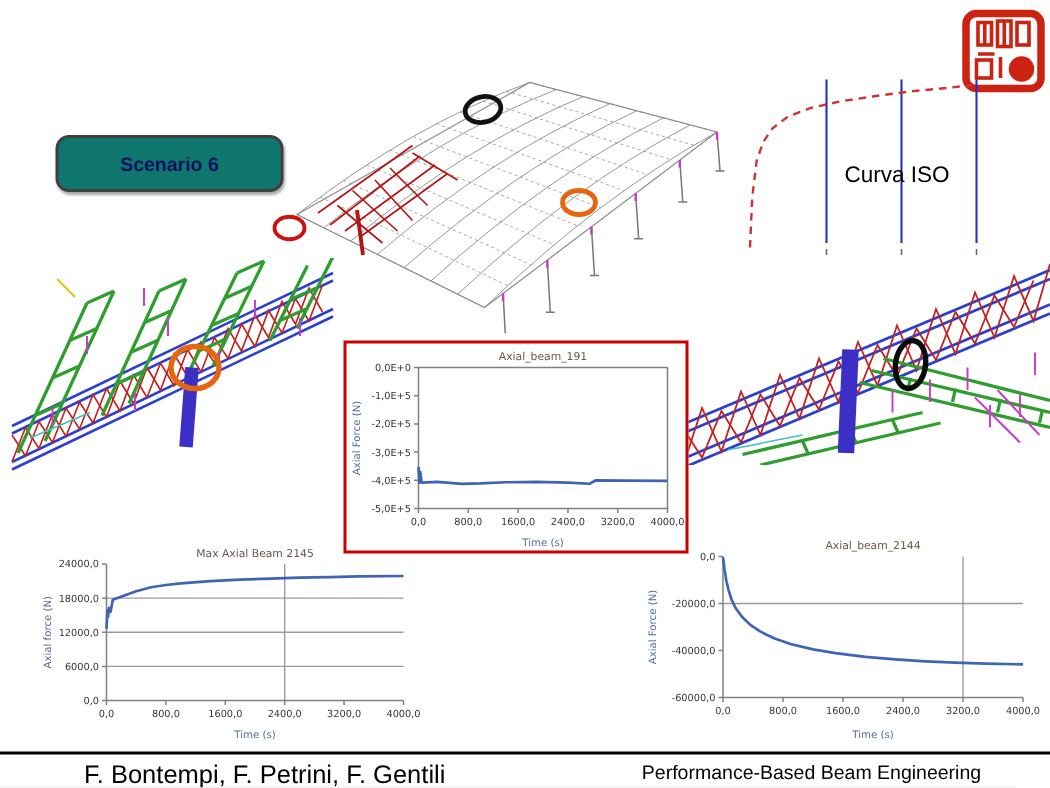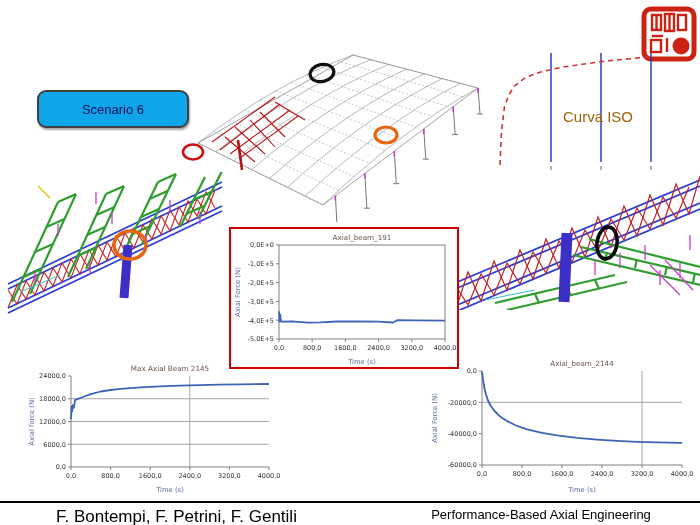--- a/index.html
+++ b/index.html
@@ -1,23 +1,23 @@
 <!DOCTYPE html>
 <html><head>
 <meta charset="utf-8">
 <style>
   html,body{margin:0;padding:0;background:#e8e8e8;}
   .slide{position:relative;width:700px;height:525px;background:#ffffff;overflow:hidden;
          font-family:"Liberation Sans",sans-serif;}
   .abs{position:absolute;}
   .slide-title{top:10px;left:0;width:700px;text-align:center;font-size:17px;font-weight:bold;color:#000;}
-  .scenario-btn{left:37px;top:90px;width:148px;height:34px;background:#0ea5e9;
-    border:2px solid #404040;border-radius:9px;color:#10105e;font-weight:normal;font-size:13px;
+  .scenario-btn{left:37px;top:90px;width:148px;height:34px;background:#0f766e;
+    border:2px solid #404040;border-radius:9px;color:#10105e;font-weight:bold;font-size:13px;
     display:flex;align-items:center;justify-content:center;box-shadow:1px 2px 2px rgba(0,0,0,.35);cursor:pointer;}
-  .curva-iso-label{left:543px;top:108px;width:110px;text-align:center;font-size:15px;color:#a16207;}
+  .curva-iso-label{left:543px;top:108px;width:110px;text-align:center;font-size:15px;color:#000000;}
   .red-box{left:229px;top:227px;width:230px;height:142px;border:2px solid #cc0000;box-sizing:border-box;background:#fff;}
   .chart-mount{position:absolute;left:0;top:0;}
   #chart-bottom-left{left:25px;top:362px;width:258px;height:133px;}
   #chart-bottom-right{left:428px;top:357px;width:266px;height:138px;}
   .footer-rule{top:501px;left:0;width:700px;border-top:2px solid #000;height:0;}
   .footer-left{top:507px;left:8px;font-size:17px;color:#000;margin-left:48px;}
   .footer-right{top:507px;left:385px;width:312px;text-align:center;font-size:13px;color:#000;}
   svg{display:block;}
 </style>
 </head>
@@ -323,15 +323,15 @@
           <text x="154" y="9" font-size="7.2" fill="#6b564c" text-anchor="middle" font-family="&quot;DejaVu Sans&quot;,sans-serif">Axial_beam_2144</text>
           <text x="154" y="135" font-size="6.8" fill="#55699a" text-anchor="middle" font-family="&quot;DejaVu Sans&quot;,sans-serif">Time (s)</text>
           <text x="9" y="61" font-size="6.8" fill="#55699a" text-anchor="middle" font-family="&quot;DejaVu Sans&quot;,sans-serif" transform="rotate(-90 9 61)">Axial Force (N)</text>
           <polyline points="54.0,14.5 55.0,22.6 56.3,30.5 57.8,36.7 59.8,43.0 62.5,48.5 66.5,54.0 72.0,59.4 79.0,64.1 88.0,68.5 99.0,72.3 114.0,75.9 129.0,78.4 149.0,80.9 169.0,82.6 189.0,83.9 209.0,84.8 229.0,85.4 254.0,85.9" fill="none" stroke="#3f64b5" stroke-width="1.8" stroke-linejoin="round"></polyline>
         </g>
       </svg>
     </div>
 
   <div class="abs footer-rule"></div>
   <div class="abs footer-left">F. Bontempi, F. Petrini, F. Gentili</div>
-  <div class="abs footer-right">Performance-Based Axial Engineering</div>
+  <div class="abs footer-right">Performance-Based Beam Engineering</div>
 
 </div>
 
 </body></html>

